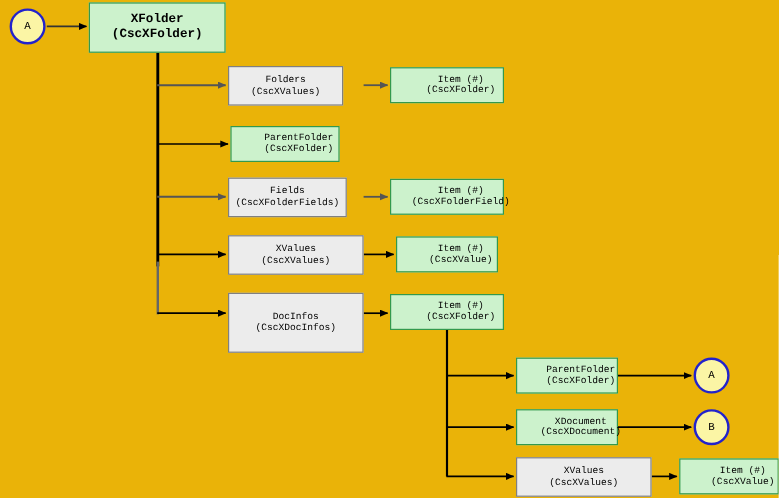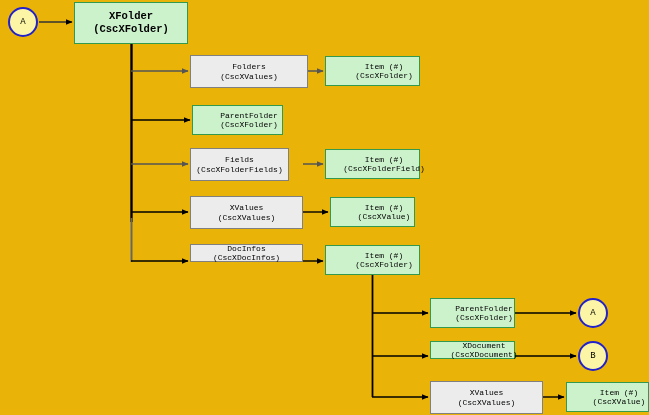--- a/index.html
+++ b/index.html
@@ -134,21 +134,21 @@
     <line x1="515" y1="356" x2="576" y2="356" stroke="#000000" stroke-width="1.4" marker-end="url(#ah)"></line>
     
     <line x1="543" y1="397" x2="564" y2="397" stroke="#000000" stroke-width="1.4" marker-end="url(#ah)"></line>
   </svg>
 
   <div class="node root" style="left:74px; top:2px; width:114px; height:42px;">
     <span class="nm">XFolder</span>
     <span class="cls">(CscXFolder)</span>
   </div>
 
-  <div class="node grey" style="left:190px; top:55px; width:118px; height:33px;">
+  <div class="node grey" style="left:190px; top:55px; width:96px; height:33px;">
     <span class="nm">Folders</span>
     <span class="cls">(CscXValues)</span>
   </div>
 
   <div class="node green" style="left:325px; top:56px; width:95px; height:30px;">
     <span class="nm">Item  (#)</span>
     <span class="cls">(CscXFolder)</span>
   </div>
 
   <div class="node green" style="left:192px; top:105px; width:91px; height:30px;">
@@ -169,36 +169,36 @@
   <div class="node grey" style="left:190px; top:196px; width:113px; height:33px;">
     <span class="nm">XValues</span>
     <span class="cls">(CscXValues)</span>
   </div>
 
   <div class="node green" style="left:330px; top:197px; width:85px; height:30px;">
     <span class="nm">Item (#)</span>
     <span class="cls">(CscXValue)</span>
   </div>
 
-  <div class="node grey" style="left:190px; top:244px; width:113px; height:18px;">
+  <div class="node grey" style="left:190px; top:244px; width:113px; height:50px;">
     <span class="nm">DocInfos</span>
     <span class="cls">(CscXDocInfos)</span>
   </div>
 
   <div class="node green" style="left:325px; top:245px; width:95px; height:30px;">
     <span class="nm">Item (#)</span>
     <span class="cls">(CscXFolder)</span>
   </div>
 
   <div class="node green" style="left:430px; top:298px; width:85px; height:30px;">
     <span class="nm">ParentFolder</span>
     <span class="cls">(CscXFolder)</span>
   </div>
 
-  <div class="node green" style="left:430px; top:341px; width:85px; height:18px;">
+  <div class="node green" style="left:430px; top:341px; width:85px; height:30px;">
     <span class="nm">XDocument</span>
     <span class="cls">(CscXDocument)</span>
   </div>
 
   <div class="node grey" style="left:430px; top:381px; width:113px; height:33px;">
     <span class="nm">XValues</span>
     <span class="cls">(CscXValues)</span>
   </div>
 
   <div class="node green" style="left:566px; top:382px; width:83px; height:30px;">

